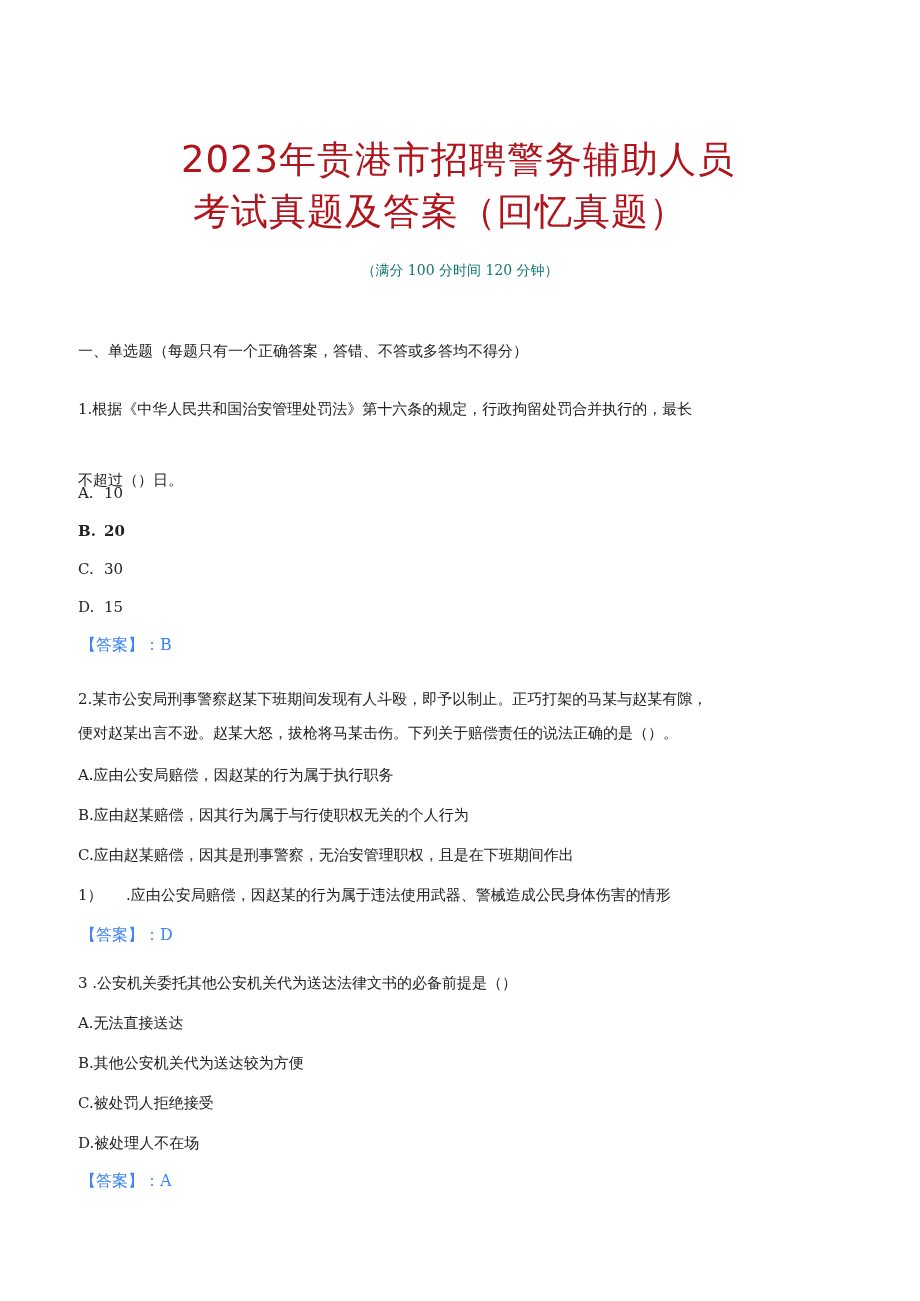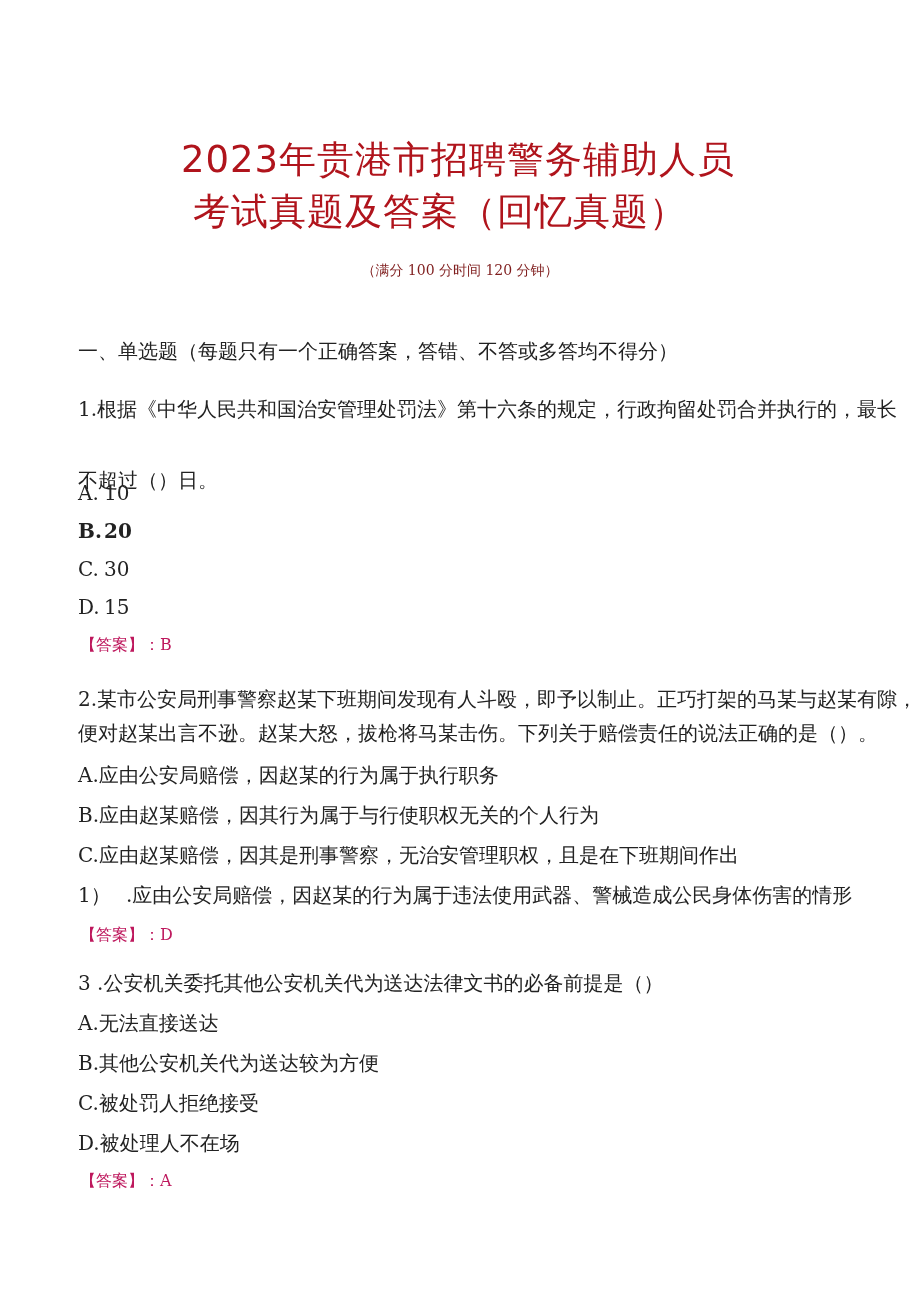--- a/index.html
+++ b/index.html
@@ -36,37 +36,37 @@
     .title.l1 { top: 138px; left: -2px; }
     .title.l2 { top: 190px; left: -20px; }
     .subtitle {
       position: absolute;
       top: 260px;
       left: 0;
       width: 920px;
       text-align: center;
       font-size: 14px;
       line-height: 20px;
-      color: #7f1d1d;
+      color: #0f766e;
       white-space: nowrap;
     }
     .line {
       position: absolute;
       left: 78px;
-      font-size: 20px;
+      font-size: 15px;
       line-height: 22px;
       color: #222;
       white-space: nowrap;
     }
     .answer {
       position: absolute;
       left: 80px;
       font-size: 16px;
       line-height: 22px;
-      color: #be185d;
+      color: #3b82f6;
       white-space: nowrap;
     }
     .opt-letter { display: inline-block; width: 26px; }
     .enum-num { display: inline-block; width: 48px; }
   </style>
 </head>
 <body>
 
 <div class="page">
 

